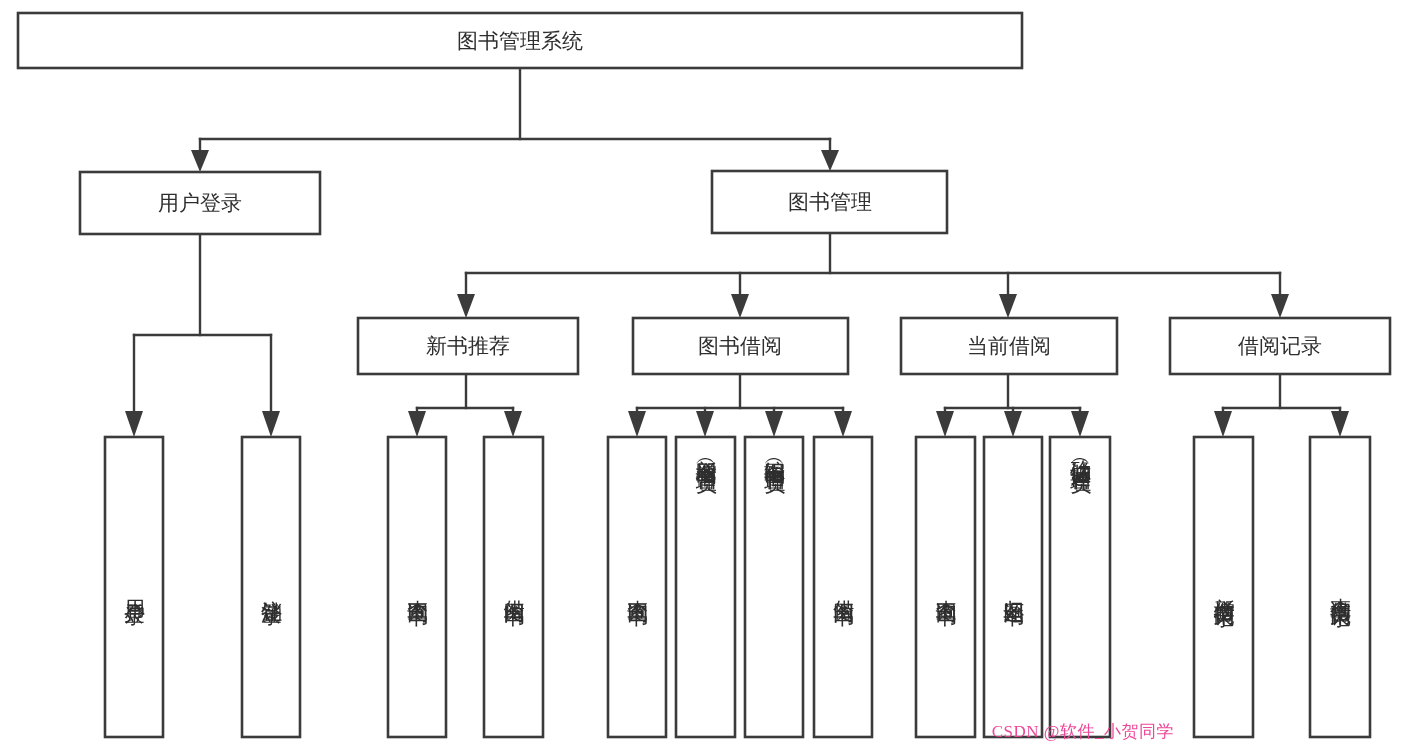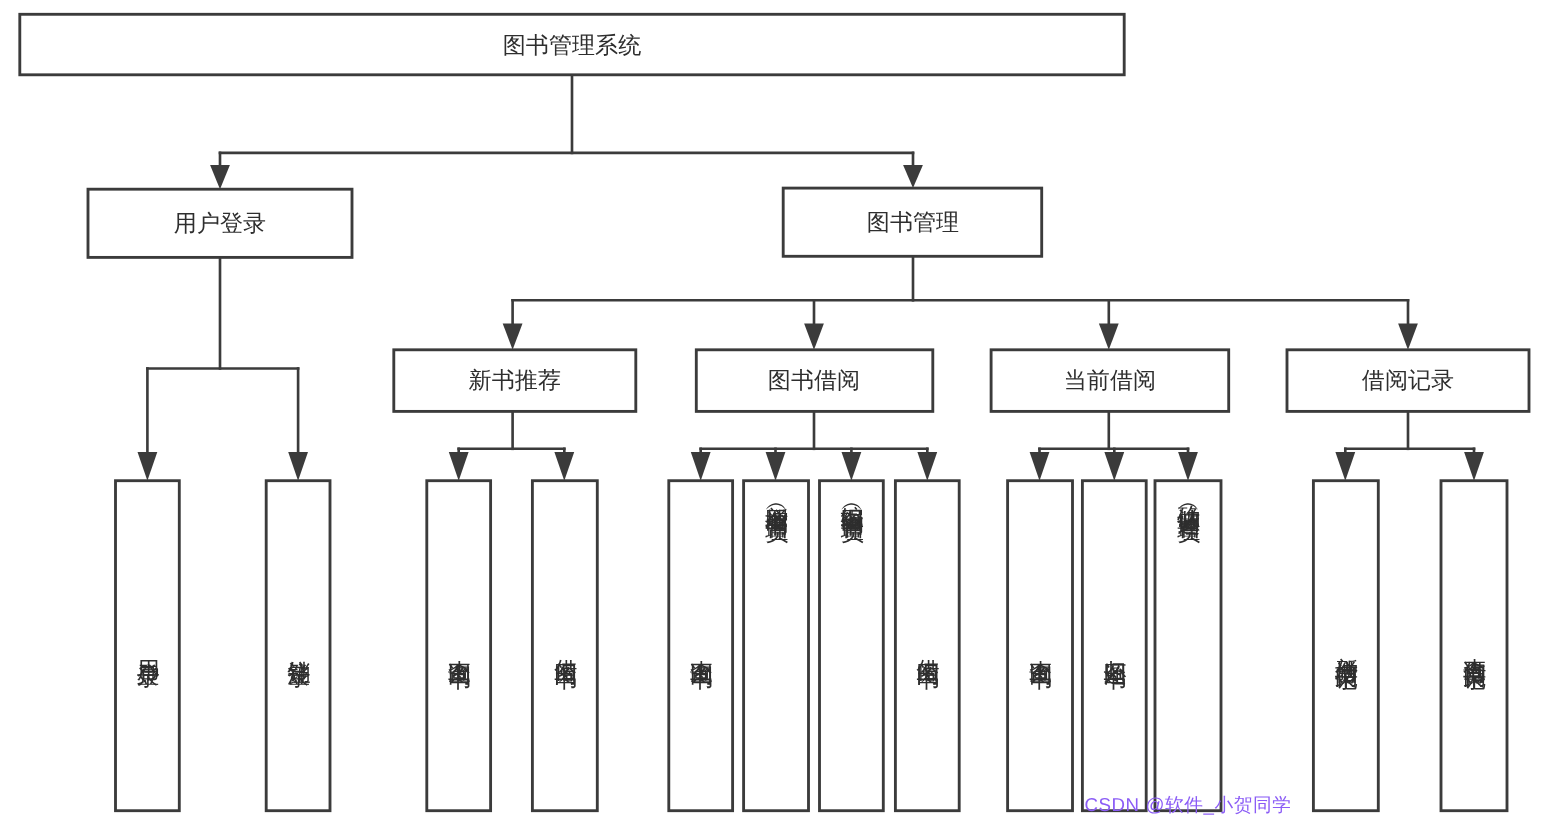--- a/index.html
+++ b/index.html
@@ -64,23 +64,23 @@
     font-size: 21px;
     line-height: 1.12;
     letter-spacing: 2px;
     color: #2e2e2e;
     white-space: nowrap;
   }
   .watermark {
     position: absolute;
     right: 8px;
     bottom: 4px;
-    font-family: Liberation Sans, sans-serif;
+    font-family: Liberation Serif, serif;
     font-size: 17px;
-    color: #8b5cf6;
+    color: #ec4899;
     letter-spacing: 0.5px;
     white-space: nowrap;
   }
 </style>
 </head>
 <body>
 
 <div id="diagram-root">
 
   <svg id="flow-svg" viewBox="0 0 1405 747">

